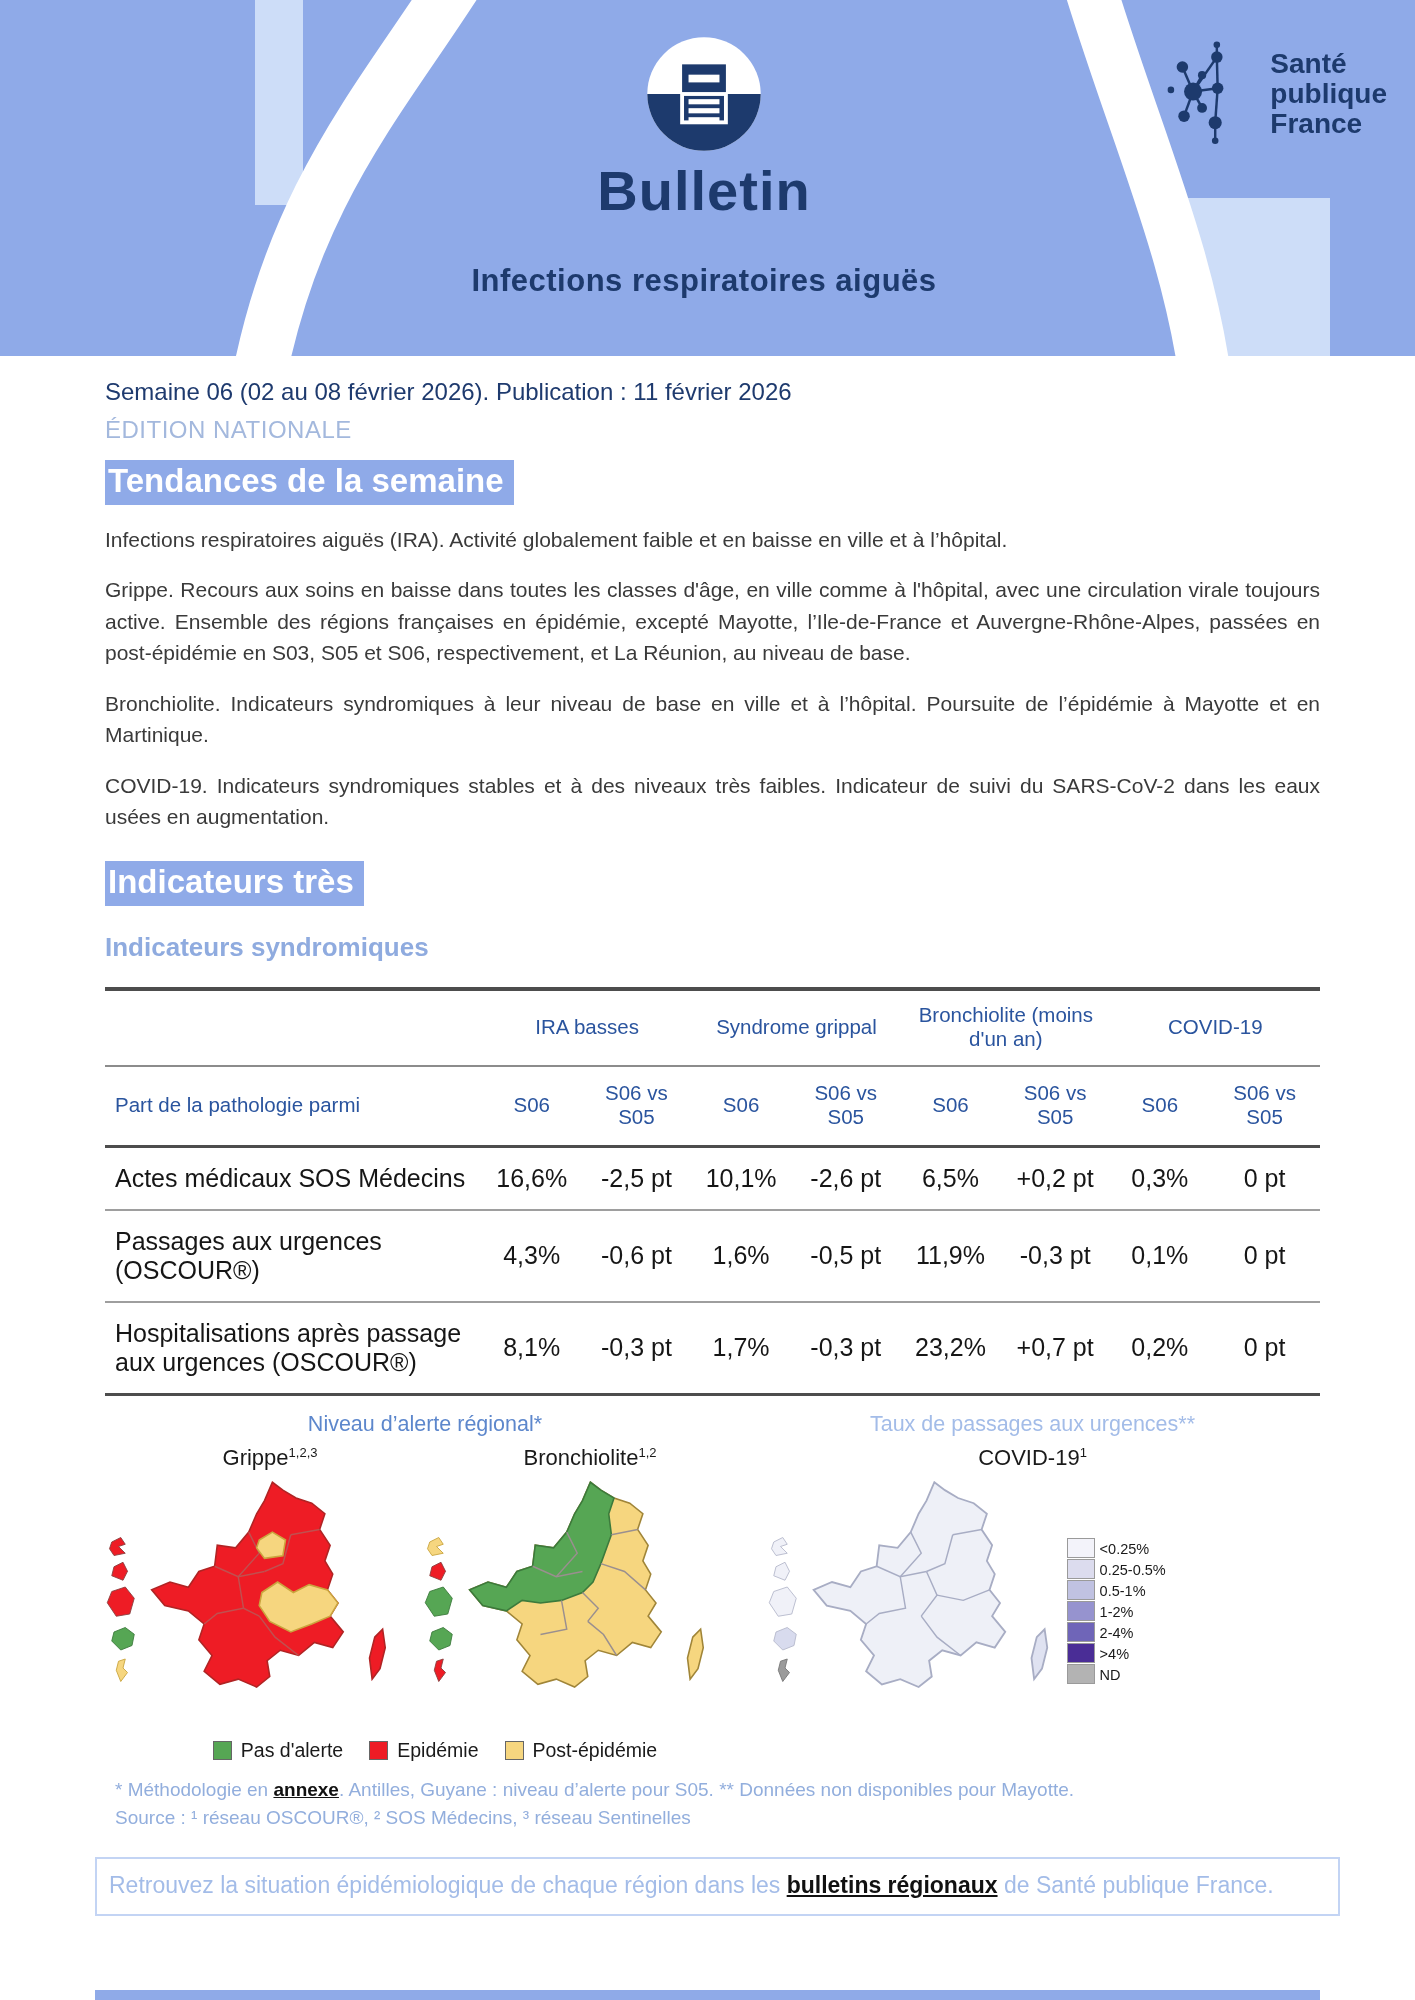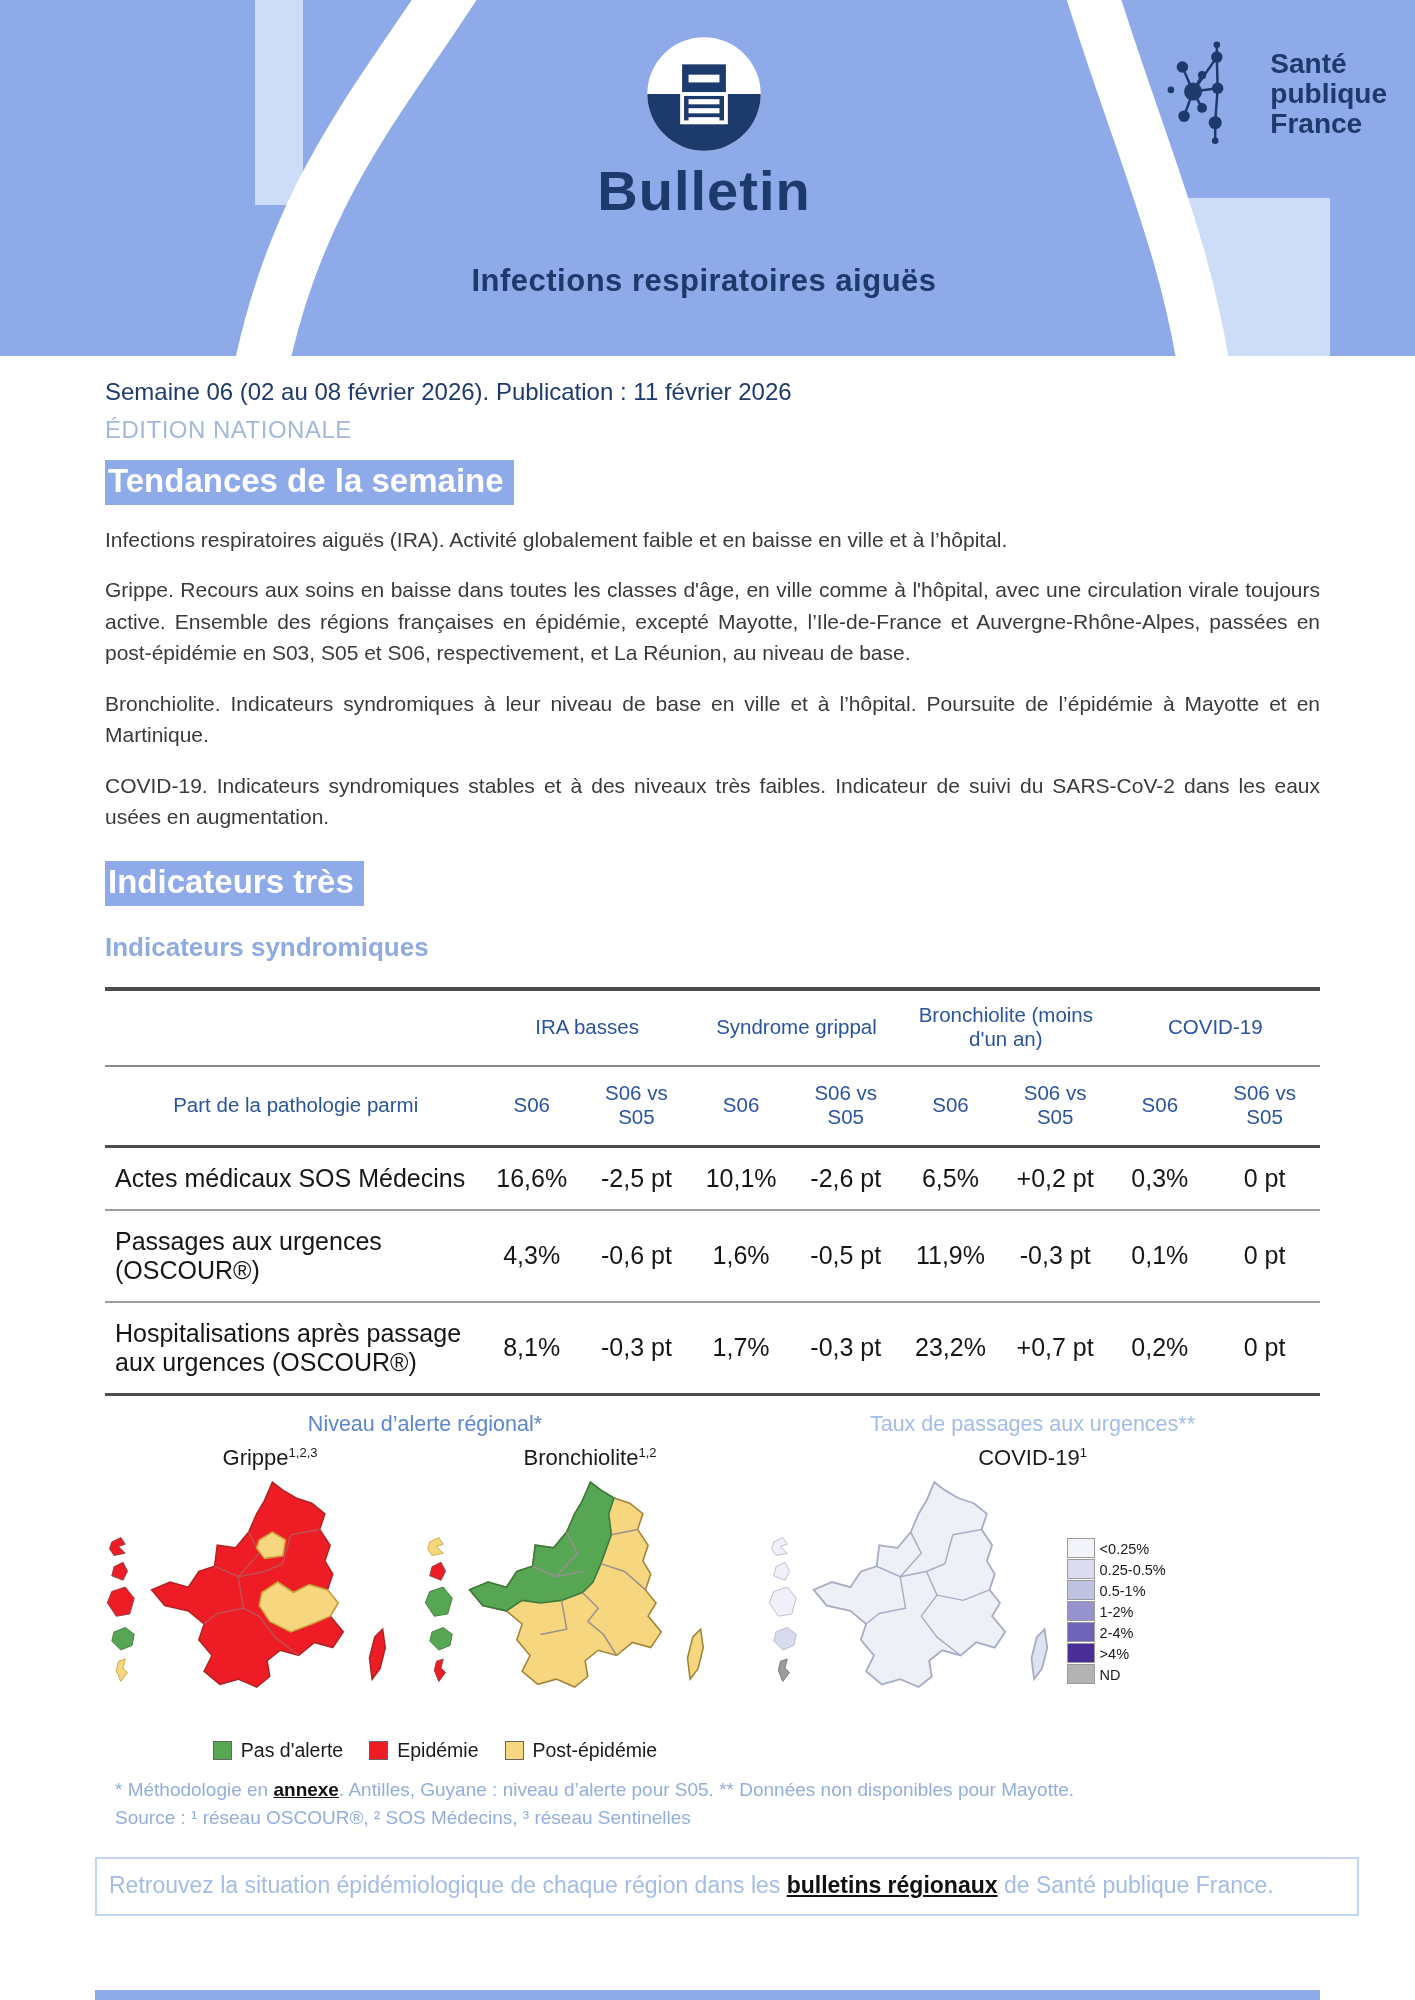--- a/index.html
+++ b/index.html
@@ -26,21 +26,21 @@
   .sub-head{margin-top:26px;font-size:26px;color:#8fabdf;}
 
   
   table.ind{width:100%;border-collapse:collapse;margin-top:24px;
             border-top:4px solid #4d4d4d;border-bottom:3px solid #4d4d4d;}
   table.ind td,table.ind th{font-weight:normal;}
   .grp-row th{color:#2a549e;font-size:20.5px;text-align:center;padding:12px 4px 14px;
               border-bottom:2px solid #8c8c8c;}
   .sub-row td{color:#2a549e;font-size:20.5px;text-align:center;padding:14px 6px 16px;
               border-bottom:3px solid #4d4d4d;}
-  .sub-row td.corner{text-align:center;padding-left:10px;}
+  .sub-row td.corner{text-align:left;padding-left:10px;}
   .data-row td{color:#161616;font-size:25px;text-align:center;padding:16px 4px;}
   .data-row td.rowlab{text-align:left;padding-left:10px;padding-right:14px;}
   .data-row{border-bottom:2px solid #9e9e9e;}
   .data-row:last-child{border-bottom:none;}
 
   
   .maps{margin-top:16px;}
   .map-titles{display:flex;}
   .map-titles .t-alert{width:640px;text-align:center;font-size:21.5px;font-weight:normal;color:#5d87cc;}
   .map-titles .t-er{width:575px;text-align:center;font-size:21.5px;color:#a3bce8;}
@@ -59,21 +59,21 @@
   .c3{background:#9693cf;} .c4{background:#6f65b8;} .c5{background:#4a2d96;} .c6{background:#b3b3b3;}
   .alert-legend{width:660px;display:flex;justify-content:center;gap:26px;margin-top:10px;}
   .al-item{display:flex;align-items:center;gap:9px;font-size:19.5px;color:#1a1a1a;}
   .al-sw{width:17px;height:17px;border:1px solid #666;}
   .sw-green{background:#56a654;} .sw-red{background:#ee1c25;} .sw-yellow{background:#f6d67f;}
 
   
   .footnotes{margin-top:14px;font-size:19px;color:#92aedd;line-height:1.45;padding-left:10px;}
   .fn-link{color:#111;font-weight:bold;text-decoration:underline;cursor:pointer;}
   .footer-box{margin-top:26px;margin-left:-10px;width:1227px;border:2px solid #c3d4f4;
-              padding:13px 21px 15px 12px;font-size:23px;color:#a3bce8;}
+              padding:13px 2px 15px 12px;font-size:23px;color:#a3bce8;}
   .fb-link{color:#111;font-weight:bold;text-decoration:underline;cursor:pointer;}
   .bottom-bar{position:absolute;left:95px;right:95px;bottom:0;height:10px;background:#8faae8;}
 
   .map-svg .borderline{fill:none;stroke:#9a8f8f;stroke-width:.55;}
   .map-svg .borderline.light{stroke:#a8adc4;}
 </style>
 </head>
 <body>
 
 <div class="page">

